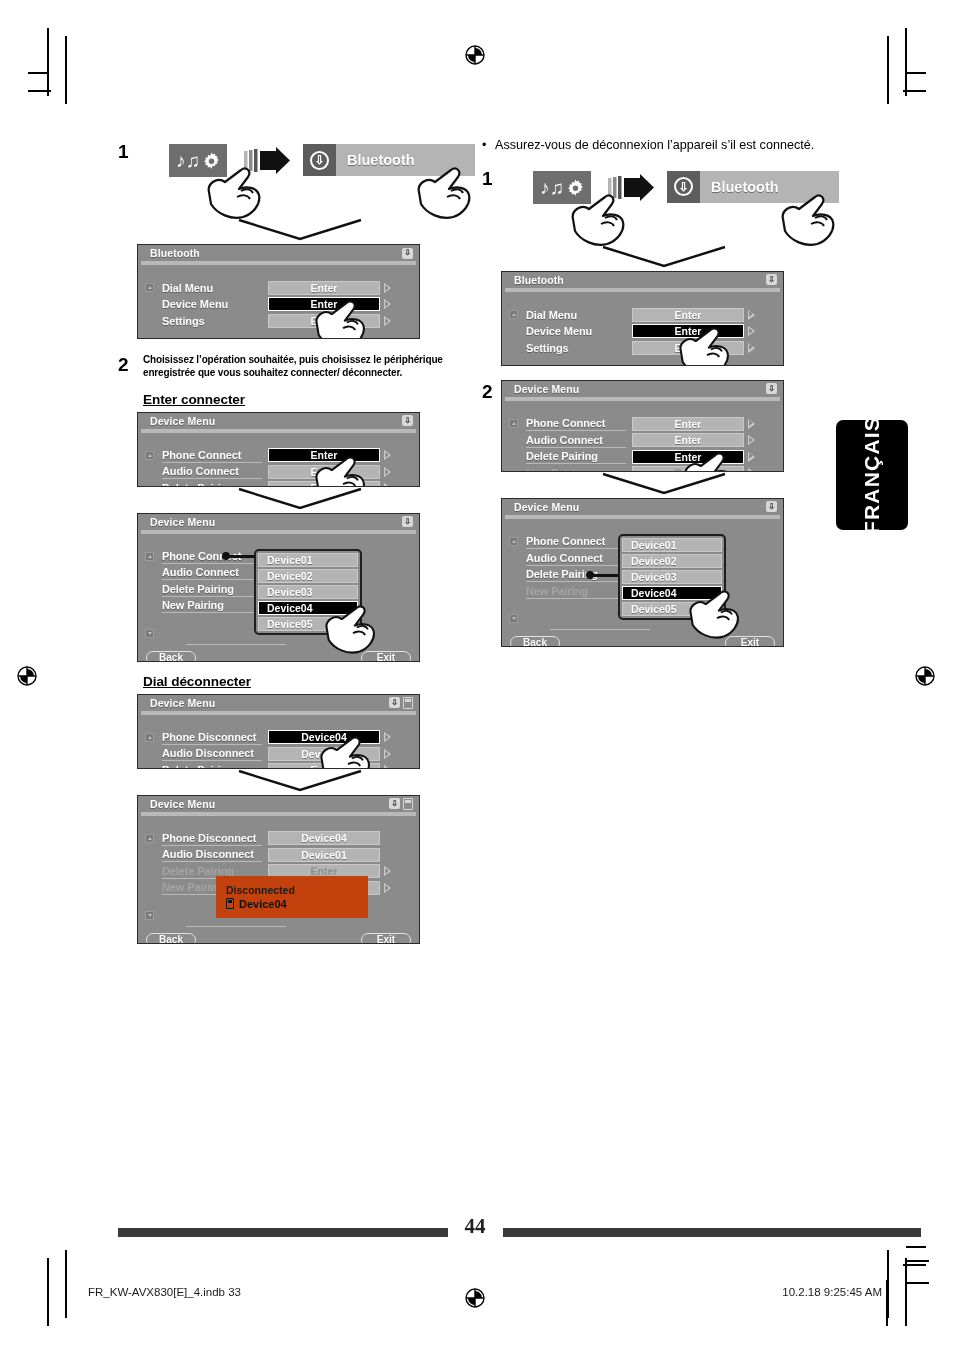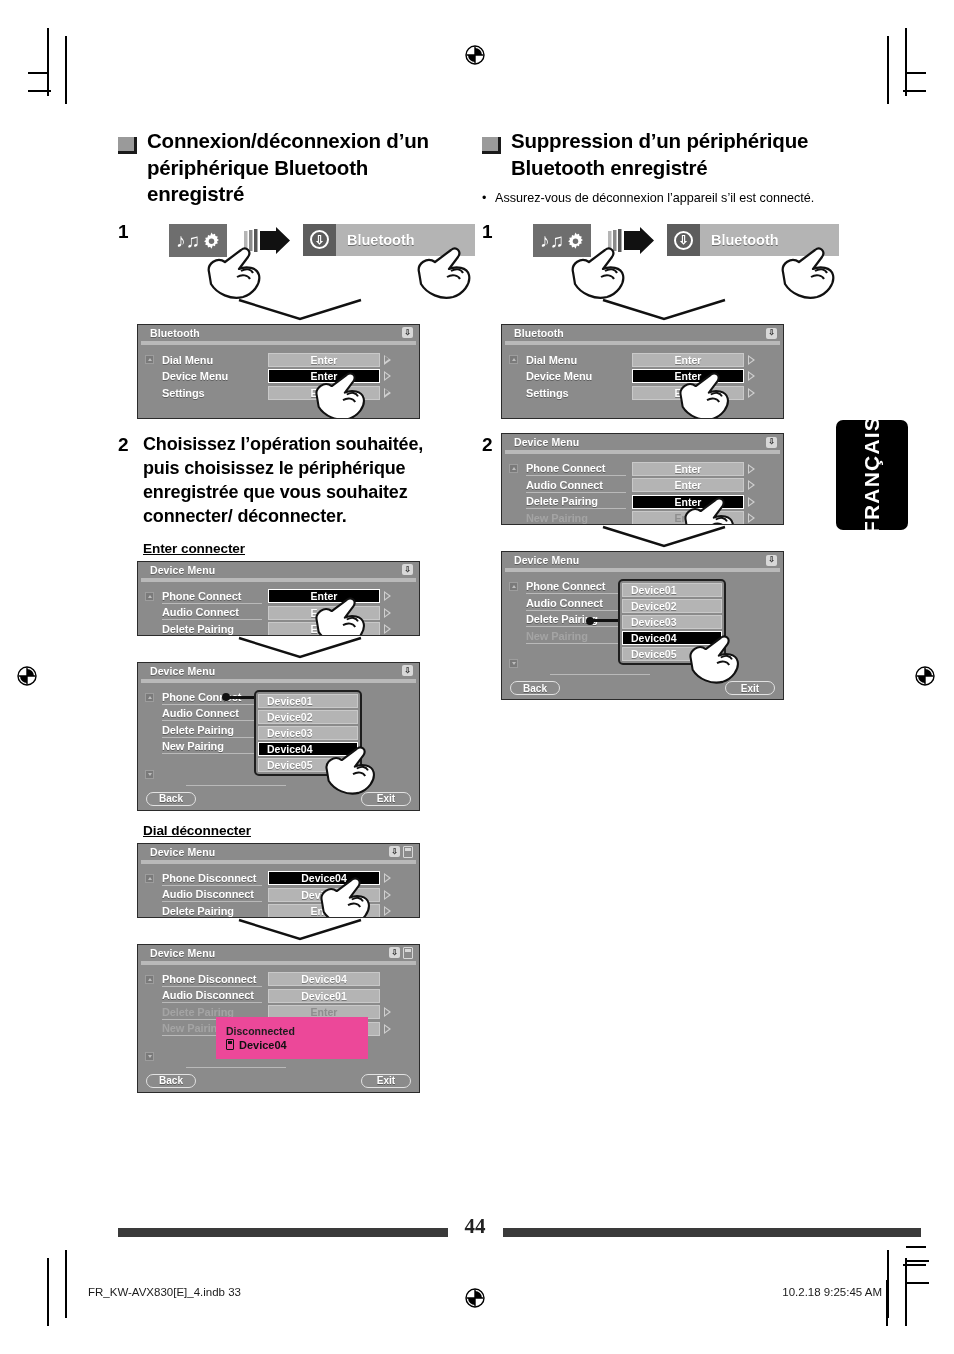--- a/index.html
+++ b/index.html
@@ -38,21 +38,21 @@
 
   .bullet-note {
     display:flex; gap:7px; font-size:12.6px; line-height:1.42; margin-top:9px; color:#000;
   }
   .bullet-note .dot { flex:0 0 6px; }
 
   
   .step { display:flex; gap:9px; margin-top:12px; }
   .step-num { font-size:19px; font-weight:bold; line-height:1; flex:0 0 16px; padding-top:2px; }
   .step-body { flex:1 1 auto; }
-  .step-text { font-size:18px; font-weight:bold; line-height:1.33; letter-spacing:-0.15px; }
+  .step-text { font-size:10px; font-weight:bold; line-height:1.33; letter-spacing:-0.15px; }
 
   .subhead {
     font-size:13.6px; font-weight:bold; text-decoration:underline; margin:12px 0 5px 0;
     letter-spacing:-0.1px;
   }
 
   
   .keyrow { position:relative; height:74px; margin-top:4px; }
   .hw-key {
     position:absolute; left:26px; top:0;
@@ -114,21 +114,21 @@
   }
   .tinyph {
     width:10px; height:12px; border:1.5px solid #d8d8d8; border-radius:1px;
     position:relative;
   }
   .tinyph::after{
     content:""; position:absolute; left:1px; top:1px; right:1px; height:3px; background:#d8d8d8;
   }
   .scr-rule { height:4px; background:#b9b9b9; margin:0 3px; }
 
-  .scr-body { position:relative; padding:7px 0 12px 0; height:calc(100% - 20px); }
+  .scr-body { position:relative; padding:7px 0 12px 0; height:calc(100% - 20px);margin-top:8px; }
   .updown { position:absolute; width:9px; height:9px; background:#7a7a7a;
             border:1px solid #9d9d9d; }
   .updown.up   { left:7px; top:10px; }
   .updown.dn   { left:7px; bottom:31px; }
   .updown i {
     display:block; width:0; height:0; margin:2px auto 0 auto;
     border-left:2.5px solid transparent; border-right:2.5px solid transparent;
   }
   .updown.up i { border-bottom:3px solid #bdbdbd; }
   .updown.dn i { border-top:3px solid #bdbdbd; }
@@ -195,21 +195,21 @@
     position:absolute; height:3px; background:#111; left:88px; width:30px;
   }
   .connector::before{
     content:""; position:absolute; left:-4px; top:-2.5px; width:8px;height:8px;
     border-radius:50%; background:#111;
   }
 
   
   .toast {
     position:absolute; left:78px; top:52px; width:152px; height:42px;
-    background:#ec4899; display:flex; flex-direction:column;
+    background:#c2410c; display:flex; flex-direction:column;
     justify-content:center; padding-left:10px; gap:2px;
   }
   .toast .t1 { font-size:10.5px; font-weight:bold; color:#1d1d1d; }
   .toast .t2 { font-size:11px; font-weight:bold; color:#111; display:flex; align-items:center; gap:5px;}
   .toast .phico { width:8px;height:11px;border:1.5px solid #111;border-radius:1px;position:relative;}
   .toast .phico::after{content:"";position:absolute;left:1px;top:1px;right:1px;height:3px;background:#111;}
 
   
   .after-text { font-size:13px; line-height:1.45; margin-top:16px; }
   .after-text b { font-weight:bold; }
@@ -288,24 +288,20 @@
     <svg width="26" height="26" viewBox="0 0 26 26">
       <circle cx="13" cy="13" r="9" fill="none" stroke="#000" stroke-width="1.4"></circle>
       <path d="M13 4.5 V21.5 M4.5 13 H21.5" stroke="#000" stroke-width="1.4"></path>
       <path d="M13 6 A7 7 0 0 1 20 13 L13 13 Z" fill="#000"></path>
       <path d="M13 20 A7 7 0 0 1 6 13 L13 13 Z" fill="#000"></path>
     </svg>
   </div>
 
   <div class="col-left">
 
-    <div class="sec-head">
-      <div class="sec-bullet"></div>
-      <div class="sec-title">Connexion/déconnexion d’un périphérique Bluetooth enregistré</div>
-    </div>
 
     <div class="step">
       <div class="step-num">1</div>
       <div class="step-body">
         <div class="keyrow">
 
           <div class="hw-key">
             <span class="note">♪♫</span>
             <span class="gear">
               <svg width="21" height="21" viewBox="0 0 24 24">
@@ -603,24 +599,20 @@
             </div>
           </div>
         </div>
 
       </div>
     </div>
   </div>
 
   <div class="col-right">
 
-    <div class="sec-head">
-      <div class="sec-bullet"></div>
-      <div class="sec-title">Suppression d’un périphérique Bluetooth enregistré</div>
-    </div>
 
     <div class="bullet-note">
       <span class="dot">•</span>
       <span>Assurez-vous de déconnexion l’appareil s’il est connecté.</span>
     </div>
 
     <div class="step">
       <div class="step-num">1</div>
       <div class="step-body">
         <div class="keyrow">

